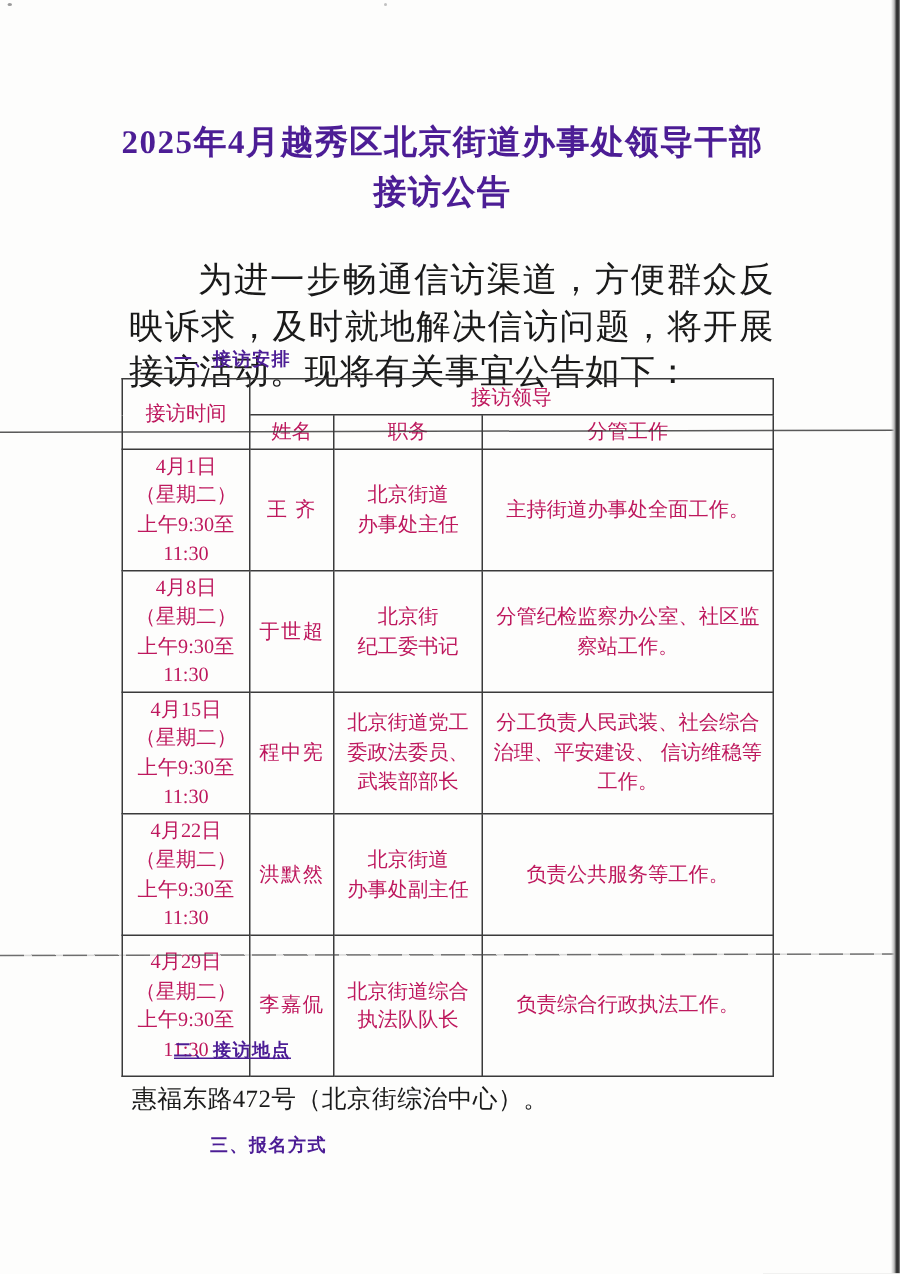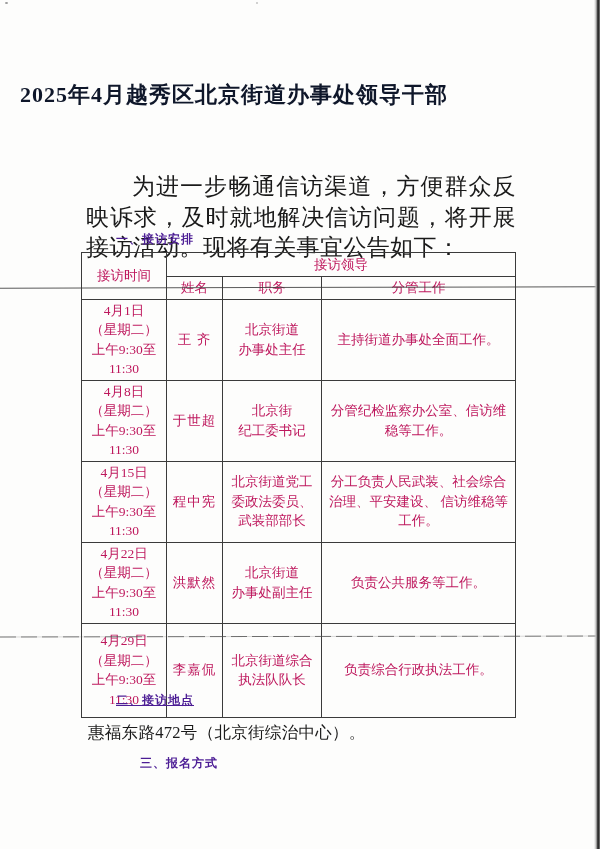--- a/index.html
+++ b/index.html
@@ -33,22 +33,22 @@
     opacity: .8; transform: rotate(-0.08deg);
     z-index: 5;
   }
   .speck { position: absolute; background: #9a9a9a; border-radius: 50%; z-index: 4; }
   .speck.s1 { left: 5px; top: 2px; width: 3px; height: 2px; }
   .speck.s2 { left: 256px; top: 2px; width: 2px; height: 2px; opacity: .6; }
 
   
   .doc-title {
     position: absolute; left: 20px; right: 30px; top: 78px;
-    text-align: left; font-weight: bold; font-size: 22px; line-height: 33px;
-    letter-spacing: 1px; color: #0f172a;
+    text-align: center; font-weight: bold; font-size: 22px; line-height: 33px;
+    letter-spacing: 1px; color: #4c1d95;
   }
 
   
   .intro {
     position: absolute; left: 86px; right: 84px; top: 172px;
     font-size: 23px; line-height: 30.5px; text-align: justify;
     text-indent: 2em; letter-spacing: .4px; color: #1a1a1a;
   }
 
   .sec-heading {
@@ -98,20 +98,21 @@
 <div class="page">
 
   <div class="scan-edge-right"></div>
   <div class="scan-line-1"></div>
   <div class="scan-line-2"></div>
   <div class="speck s1"></div>
   <div class="speck s2"></div>
 
   <div class="doc-title">
     <div>2025年4月越秀区北京街道办事处领导干部</div>
+    <div>接访公告</div>
   </div>
 
   <div class="intro">为进一步畅通信访渠道，方便群众反映诉求，及时就地解决信访问题，将开展接访活动。现将有关事宜公告如下：</div>
 
   <div class="sec-heading sec1">一、接访安排</div>
 
   <table class="visit">
     <colgroup>
       <col style="width:85px">
       <col style="width:56px">
@@ -140,21 +141,21 @@
         <td class="duties">主持街道办事处全面工作。</td>
       </tr>
       <tr class="r1">
         <td class="multiline">4月8日
 （星期二）
 上午9:30至
 11:30</td>
         <td class="name-cell">于世超</td>
         <td class="multiline">北京街
 纪工委书记</td>
-        <td class="duties">分管纪检监察办公室、信访维稳等工作。</td>
+        <td class="duties">分管纪检监察办公室、社区监察站工作。</td>
       </tr>
       <tr class="r2">
         <td class="multiline">4月15日
 （星期二）
 上午9:30至
 11:30</td>
         <td class="name-cell">程中宪</td>
         <td class="multiline">北京街道党工
 委政法委员、
 武装部部长</td>

